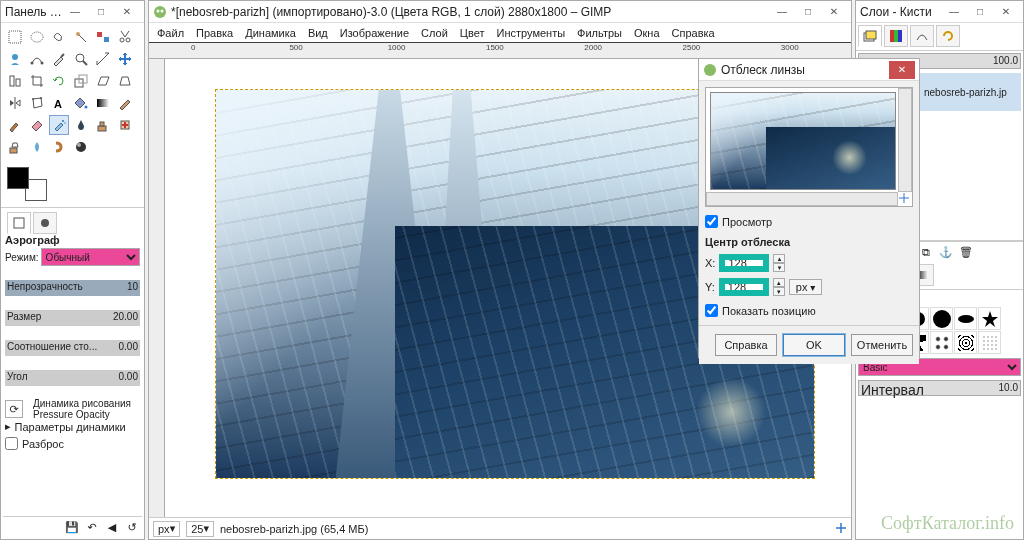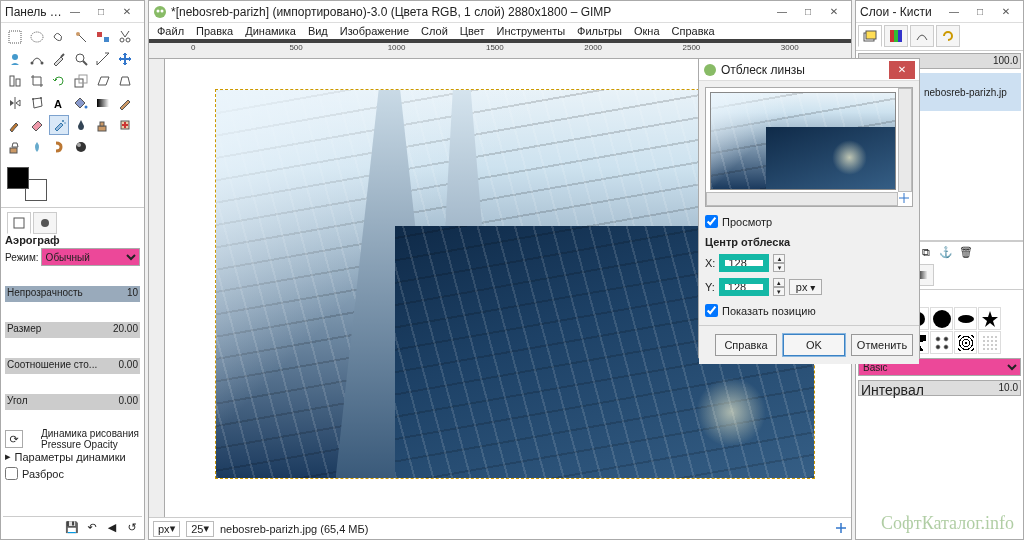--- a/index.html
+++ b/index.html
@@ -17,29 +17,29 @@
 #toolbox .tools{padding:4px;display:flex;flex-wrap:wrap;gap:2px}
 .tool{width:20px;height:20px;display:flex;align-items:center;justify-content:center;border:1px solid transparent}
 .tool.sel{background:#d9e8f7;border-color:#7da2ce}
 .tool svg{width:16px;height:16px}
 .fgbg{margin:6px;position:relative;width:40px;height:34px}
 .fg,.bg{position:absolute;width:22px;height:22px;border:1px solid #555}
 .fg{background:#000;left:0;top:0;z-index:2}
 .bg{background:#fff;right:0;bottom:0}
 .opt-row{display:flex;align-items:center;height:18px;gap:2px}
 .opt-row label{flex:0 0 auto;font-size:10px}
-.slider{height:16px;background:#ccc;position:relative;margin:20px 0}
+.slider{height:16px;background:#ccc;position:relative;margin:14px 0}
 .slider .fill{position:absolute;left:0;top:0;bottom:0;background:#9ab}
 .brushprev{width:18px;height:18px;border:1px solid #aaa;display:flex;align-items:center;justify-content:center}
 .brushprev .dot{width:8px;height:8px;background:#000;border-radius:50%}
 .chk{display:flex;align-items:center;gap:4px;padding:2px 0}
 
 
 #imgwin{left:148px;top:0;width:704px;height:540px;display:flex;flex-direction:column}
-.menubar{height:20px;display:flex;gap:12px;padding:0 8px;align-items:center;border-bottom:4px solid #404040}
+.menubar{height:20px;display:flex;gap:12px;padding:0 8px;align-items:center;border-bottom:1px solid #404040}
 .menubar span{font-size:11px}
 .ruler-h{height:16px;background:#eee;border-bottom:1px solid #aaa;position:relative;font-size:8px}
 .ruler-h .tick{position:absolute;top:0;font-size:8px;color:#444}
 .canvas-wrap{flex:1;display:flex;overflow:hidden}
 .ruler-v{width:16px;background:#eee;border-right:1px solid #aaa}
 .canvas{flex:1;background:#fff;position:relative;overflow:hidden}
 .selrect{position:absolute;border:1px dashed #cc9900}
 .building{position:absolute;background:linear-gradient(180deg,#e8f2f8 0%,#cde2ef 20%,#1b3a5e 100%)}
 .building::before,.building::after{content:"";position:absolute;inset:0}
 .glass{position:absolute;inset:0;background:
@@ -335,21 +335,21 @@
     <div class="slider">
         <span style="position:absolute;left:2px;top:1px;font-size:10px">Соотношение сто...</span>
         <span style="position:absolute;right:2px;top:1px;font-size:10px">0.00</span>
       </div>
     <div class="slider">
         <span style="position:absolute;left:2px;top:1px;font-size:10px">Угол</span>
         <span style="position:absolute;right:2px;top:1px;font-size:10px">0.00</span>
       </div>
     <div class="opt-row">
         <div class="brushprev">⟳</div>
-        <div style="flex:1;margin-left:16px">
+        <div style="flex:1;margin-left:8px">
           <div style="font-size:10px">Динамика рисования</div>
           <div style="font-size:10px">Pressure Opacity</div>
         </div>
       </div>
     <div class="chk">
         <span>▸</span>
         <span>Параметры динамики</span>
       </div>
     <div class="chk">
         <input type="checkbox" style="">

